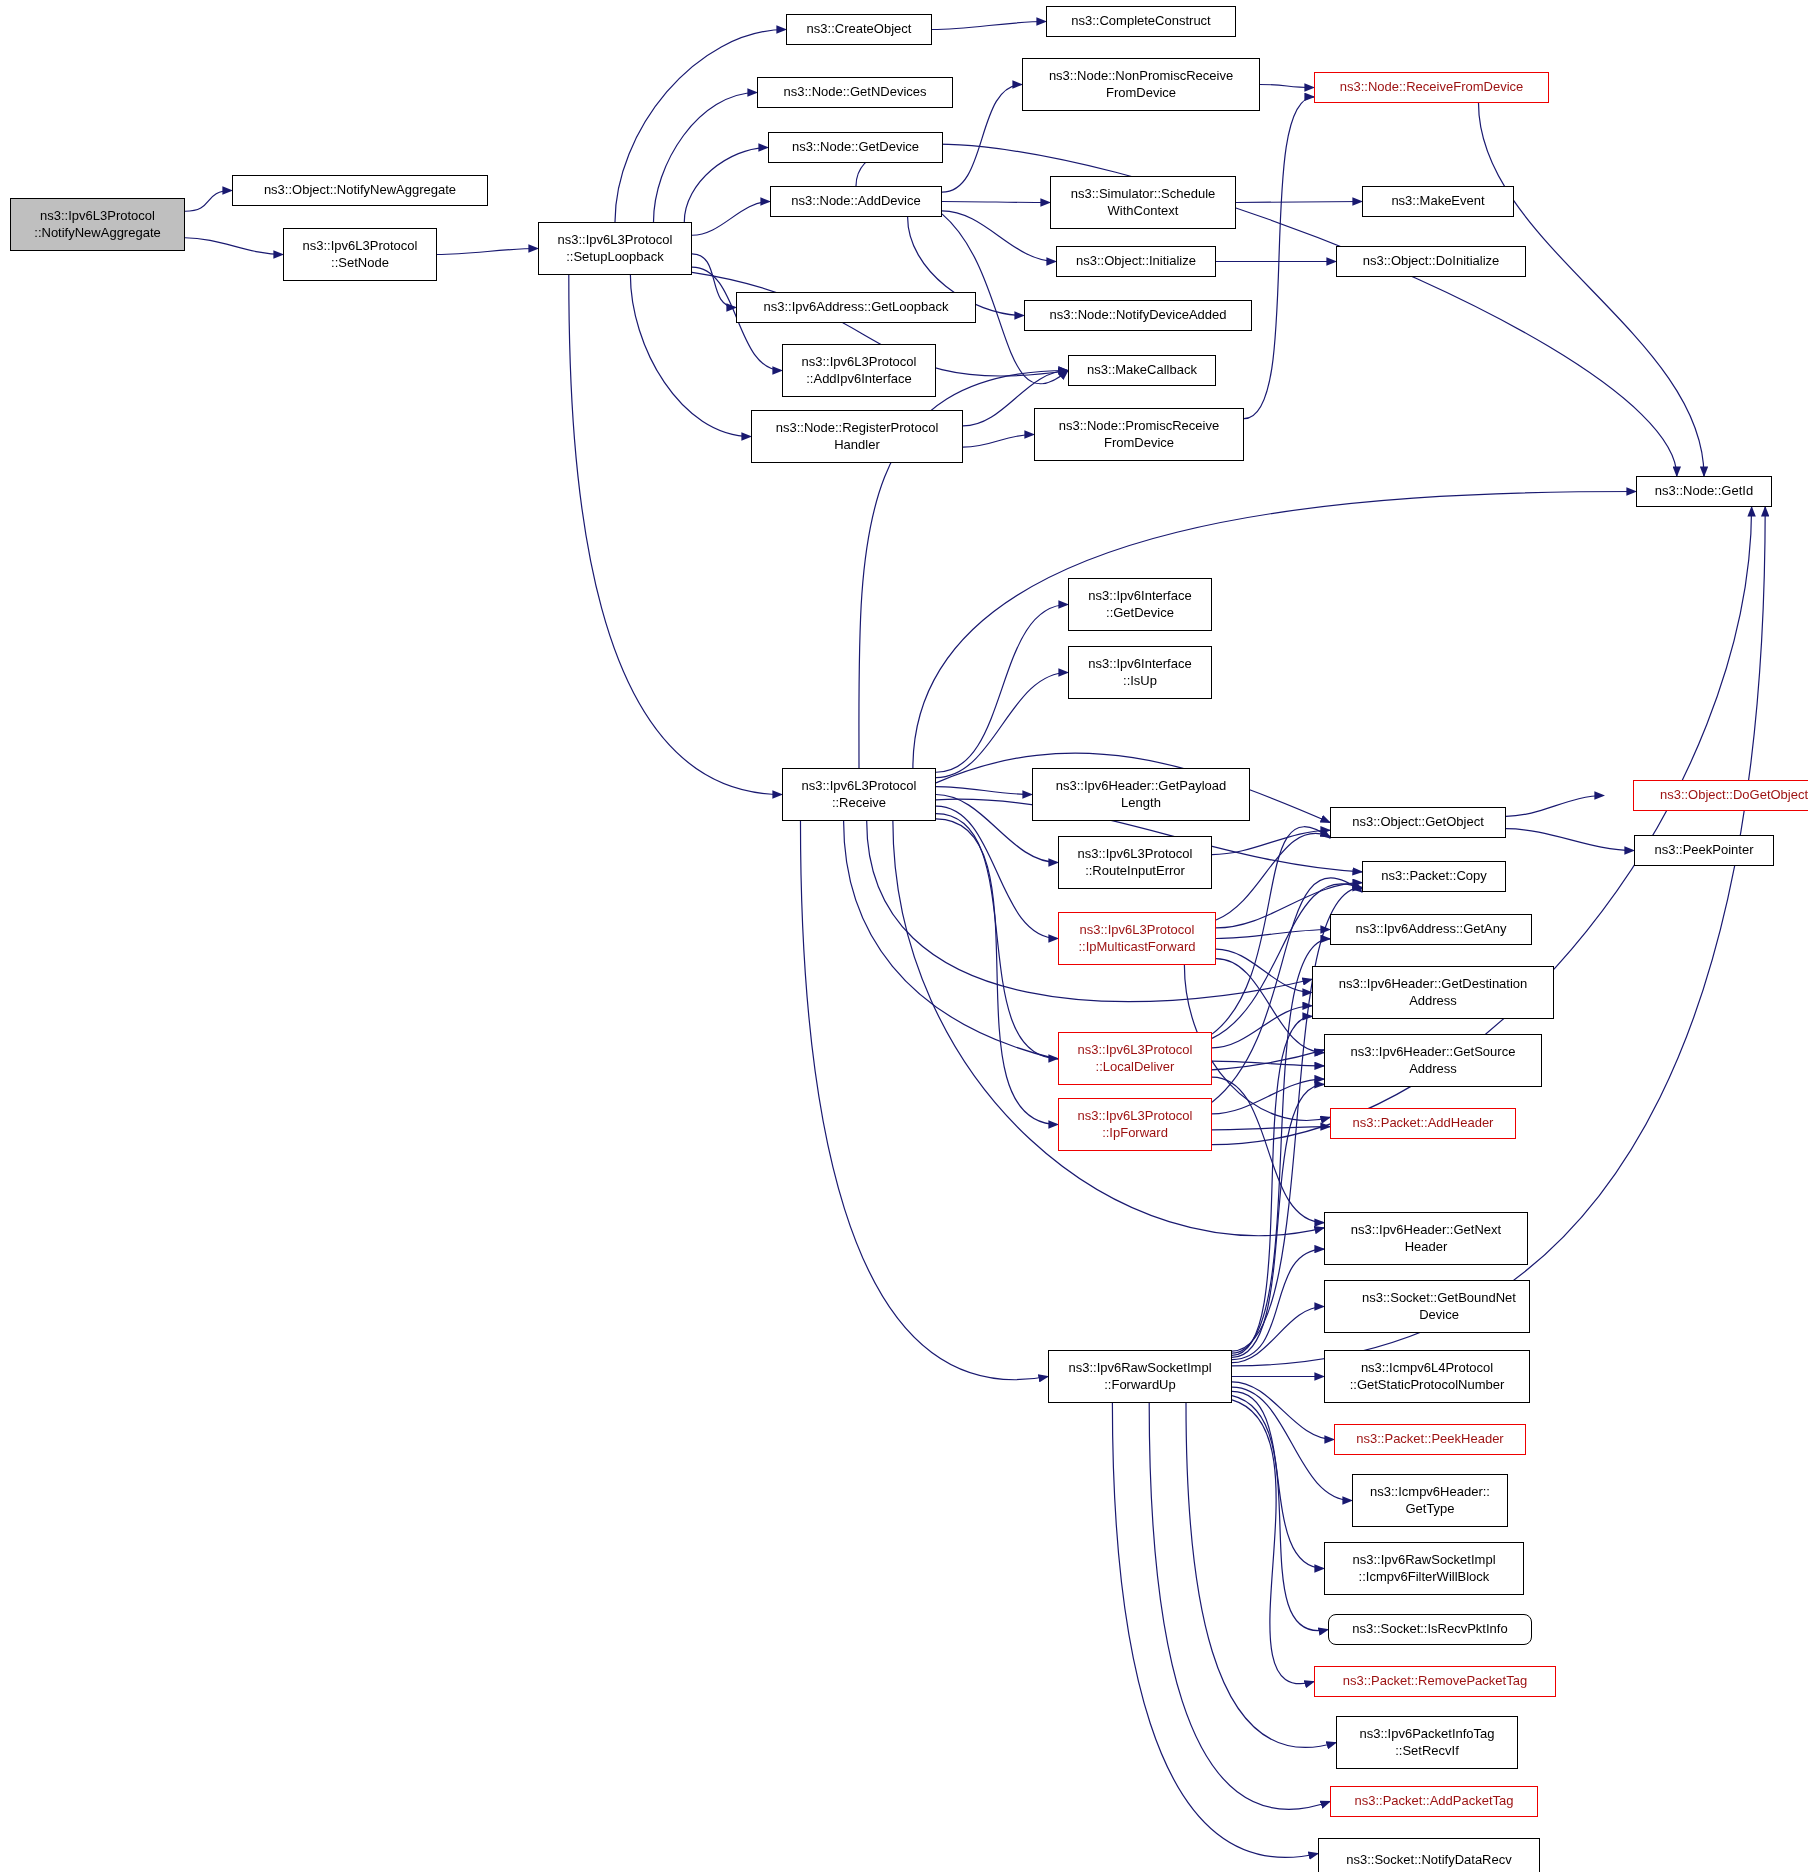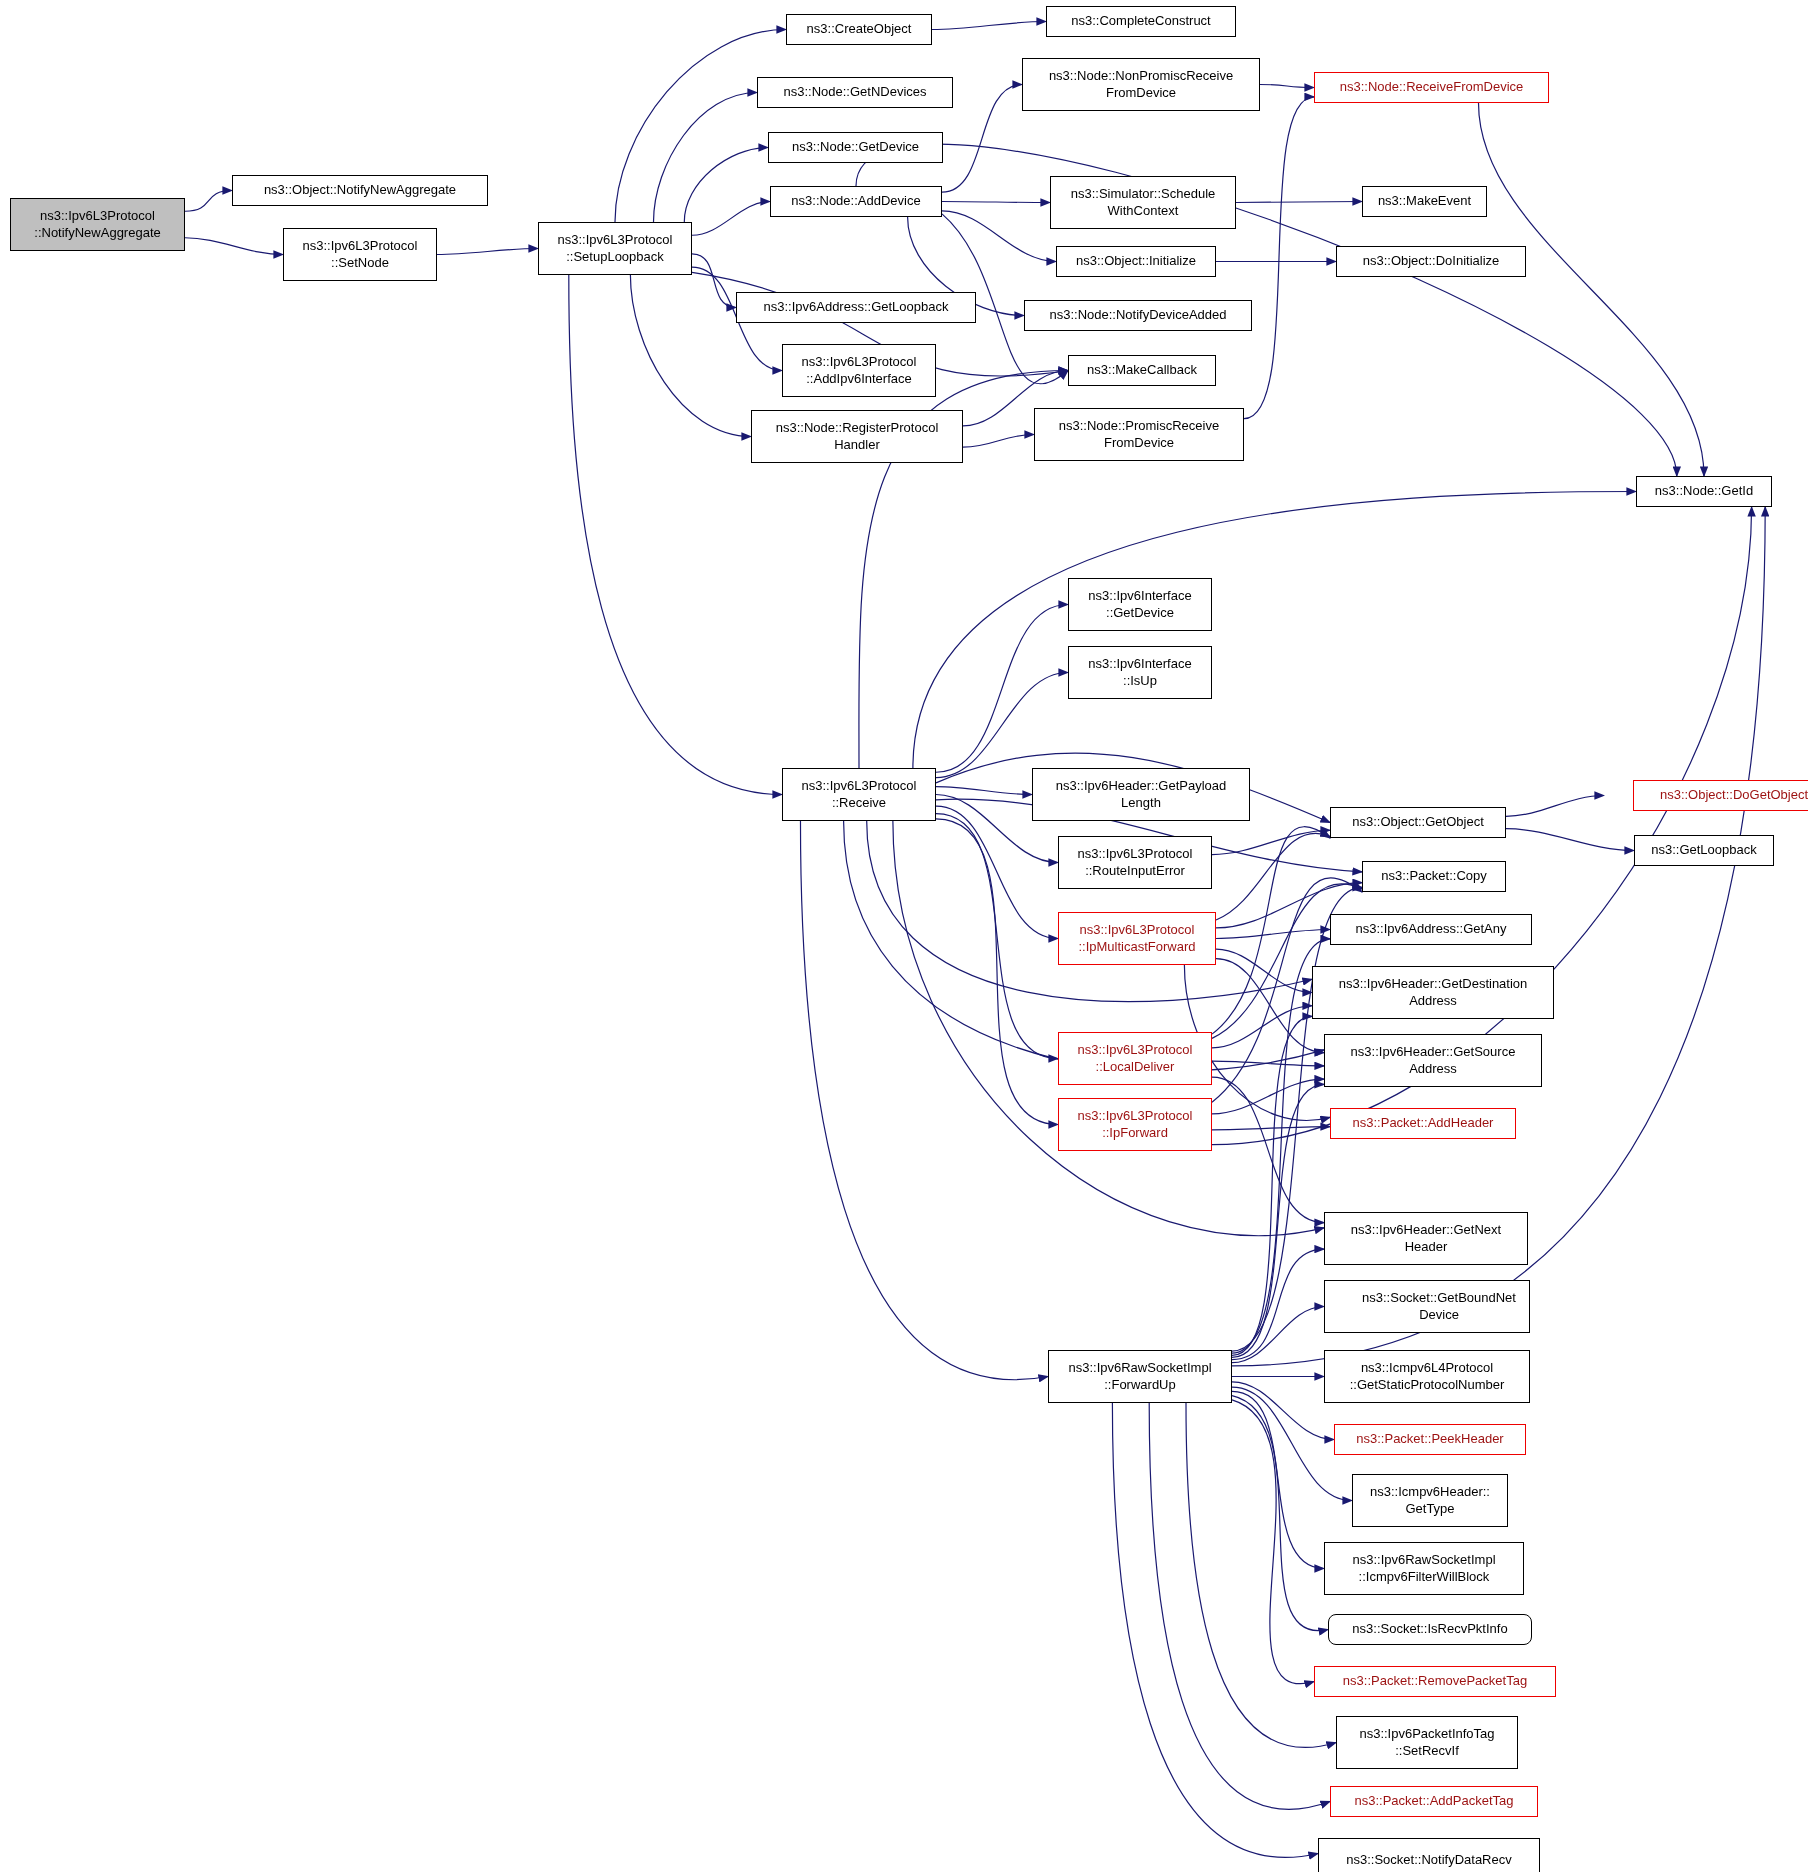--- a/index.html
+++ b/index.html
@@ -140,21 +140,21 @@
     <div class="node" style="left: 786px; top: 14px; width: 146px; height: 31px;">ns3::CreateObject</div>
     <div class="node" style="left: 1046px; top: 6px; width: 190px; height: 31px;">ns3::CompleteConstruct</div>
     <div class="node" style="left: 757px; top: 77px; width: 196px; height: 31px;">ns3::Node::GetNDevices</div>
     <div class="node" style="left: 1022px; top: 58px; width: 238px; height: 53px;">ns3::Node::NonPromiscReceive
 FromDevice</div>
     <div class="node red" style="left: 1314px; top: 72px; width: 235px; height: 31px;">ns3::Node::ReceiveFromDevice</div>
     <div class="node" style="left: 768px; top: 132px; width: 175px; height: 31px;">ns3::Node::GetDevice</div>
     <div class="node" style="left: 770px; top: 186px; width: 172px; height: 31px;">ns3::Node::AddDevice</div>
     <div class="node" style="left: 1050px; top: 176px; width: 186px; height: 53px;">ns3::Simulator::Schedule
 WithContext</div>
-    <div class="node" style="left: 1362px; top: 186px; width: 125px; height: 31px;">ns3::MakeEvent</div>
+    <div class="node" style="left: 1362px; top: 186px; width: 152px; height: 31px;">ns3::MakeEvent</div>
     <div class="node" style="left: 1056px; top: 246px; width: 160px; height: 31px;">ns3::Object::Initialize</div>
     <div class="node" style="left: 1336px; top: 246px; width: 190px; height: 31px;">ns3::Object::DoInitialize</div>
     <div class="node" style="left: 1024px; top: 300px; width: 228px; height: 31px;">ns3::Node::NotifyDeviceAdded</div>
     <div class="node" style="left: 736px; top: 292px; width: 240px; height: 31px;">ns3::Ipv6Address::GetLoopback</div>
     <div class="node" style="left: 782px; top: 344px; width: 154px; height: 53px;">ns3::Ipv6L3Protocol
 ::AddIpv6Interface</div>
     <div class="node" style="left: 1068px; top: 355px; width: 148px; height: 31px;">ns3::MakeCallback</div>
     <div class="node" style="left: 751px; top: 410px; width: 212px; height: 53px;">ns3::Node::RegisterProtocol
 Handler</div>
     <div class="node" style="left: 1034px; top: 408px; width: 210px; height: 53px;">ns3::Node::PromiscReceive
@@ -163,21 +163,21 @@
     <div class="node" style="left: 1068px; top: 578px; width: 144px; height: 53px;">ns3::Ipv6Interface
 ::GetDevice</div>
     <div class="node" style="left: 1068px; top: 646px; width: 144px; height: 53px;">ns3::Ipv6Interface
 ::IsUp</div>
     <div class="node" style="left: 782px; top: 768px; width: 154px; height: 53px;">ns3::Ipv6L3Protocol
 ::Receive</div>
     <div class="node" style="left: 1032px; top: 768px; width: 218px; height: 53px;">ns3::Ipv6Header::GetPayload
 Length</div>
     <div class="node" style="left: 1330px; top: 807px; width: 176px; height: 31px;">ns3::Object::GetObject</div>
     <div class="node red" style="left: 1604px; top: 780px; width: 202px; height: 31px; margin-left: 29px;">ns3::Object::DoGetObject</div>
-    <div class="node" style="left: 1634px; top: 835px; width: 140px; height: 31px;">ns3::GetLoopback</div>
+    <div class="node" style="left: 1634px; top: 835px; width: 140px; height: 31px;">ns3::PeekPointer</div>
     <div class="node" style="left: 1058px; top: 836px; width: 154px; height: 53px;">ns3::Ipv6L3Protocol
 ::RouteInputError</div>
     <div class="node" style="left: 1362px; top: 861px; width: 144px; height: 31px;">ns3::Packet::Copy</div>
     <div class="node red" style="left: 1058px; top: 912px; width: 158px; height: 53px;">ns3::Ipv6L3Protocol
 ::IpMulticastForward</div>
     <div class="node" style="left: 1330px; top: 914px; width: 202px; height: 31px;">ns3::Ipv6Address::GetAny</div>
     <div class="node" style="left: 1312px; top: 966px; width: 242px; height: 53px;">ns3::Ipv6Header::GetDestination
 Address</div>
     <div class="node red" style="left: 1058px; top: 1032px; width: 154px; height: 53px;">ns3::Ipv6L3Protocol
 ::LocalDeliver</div>

